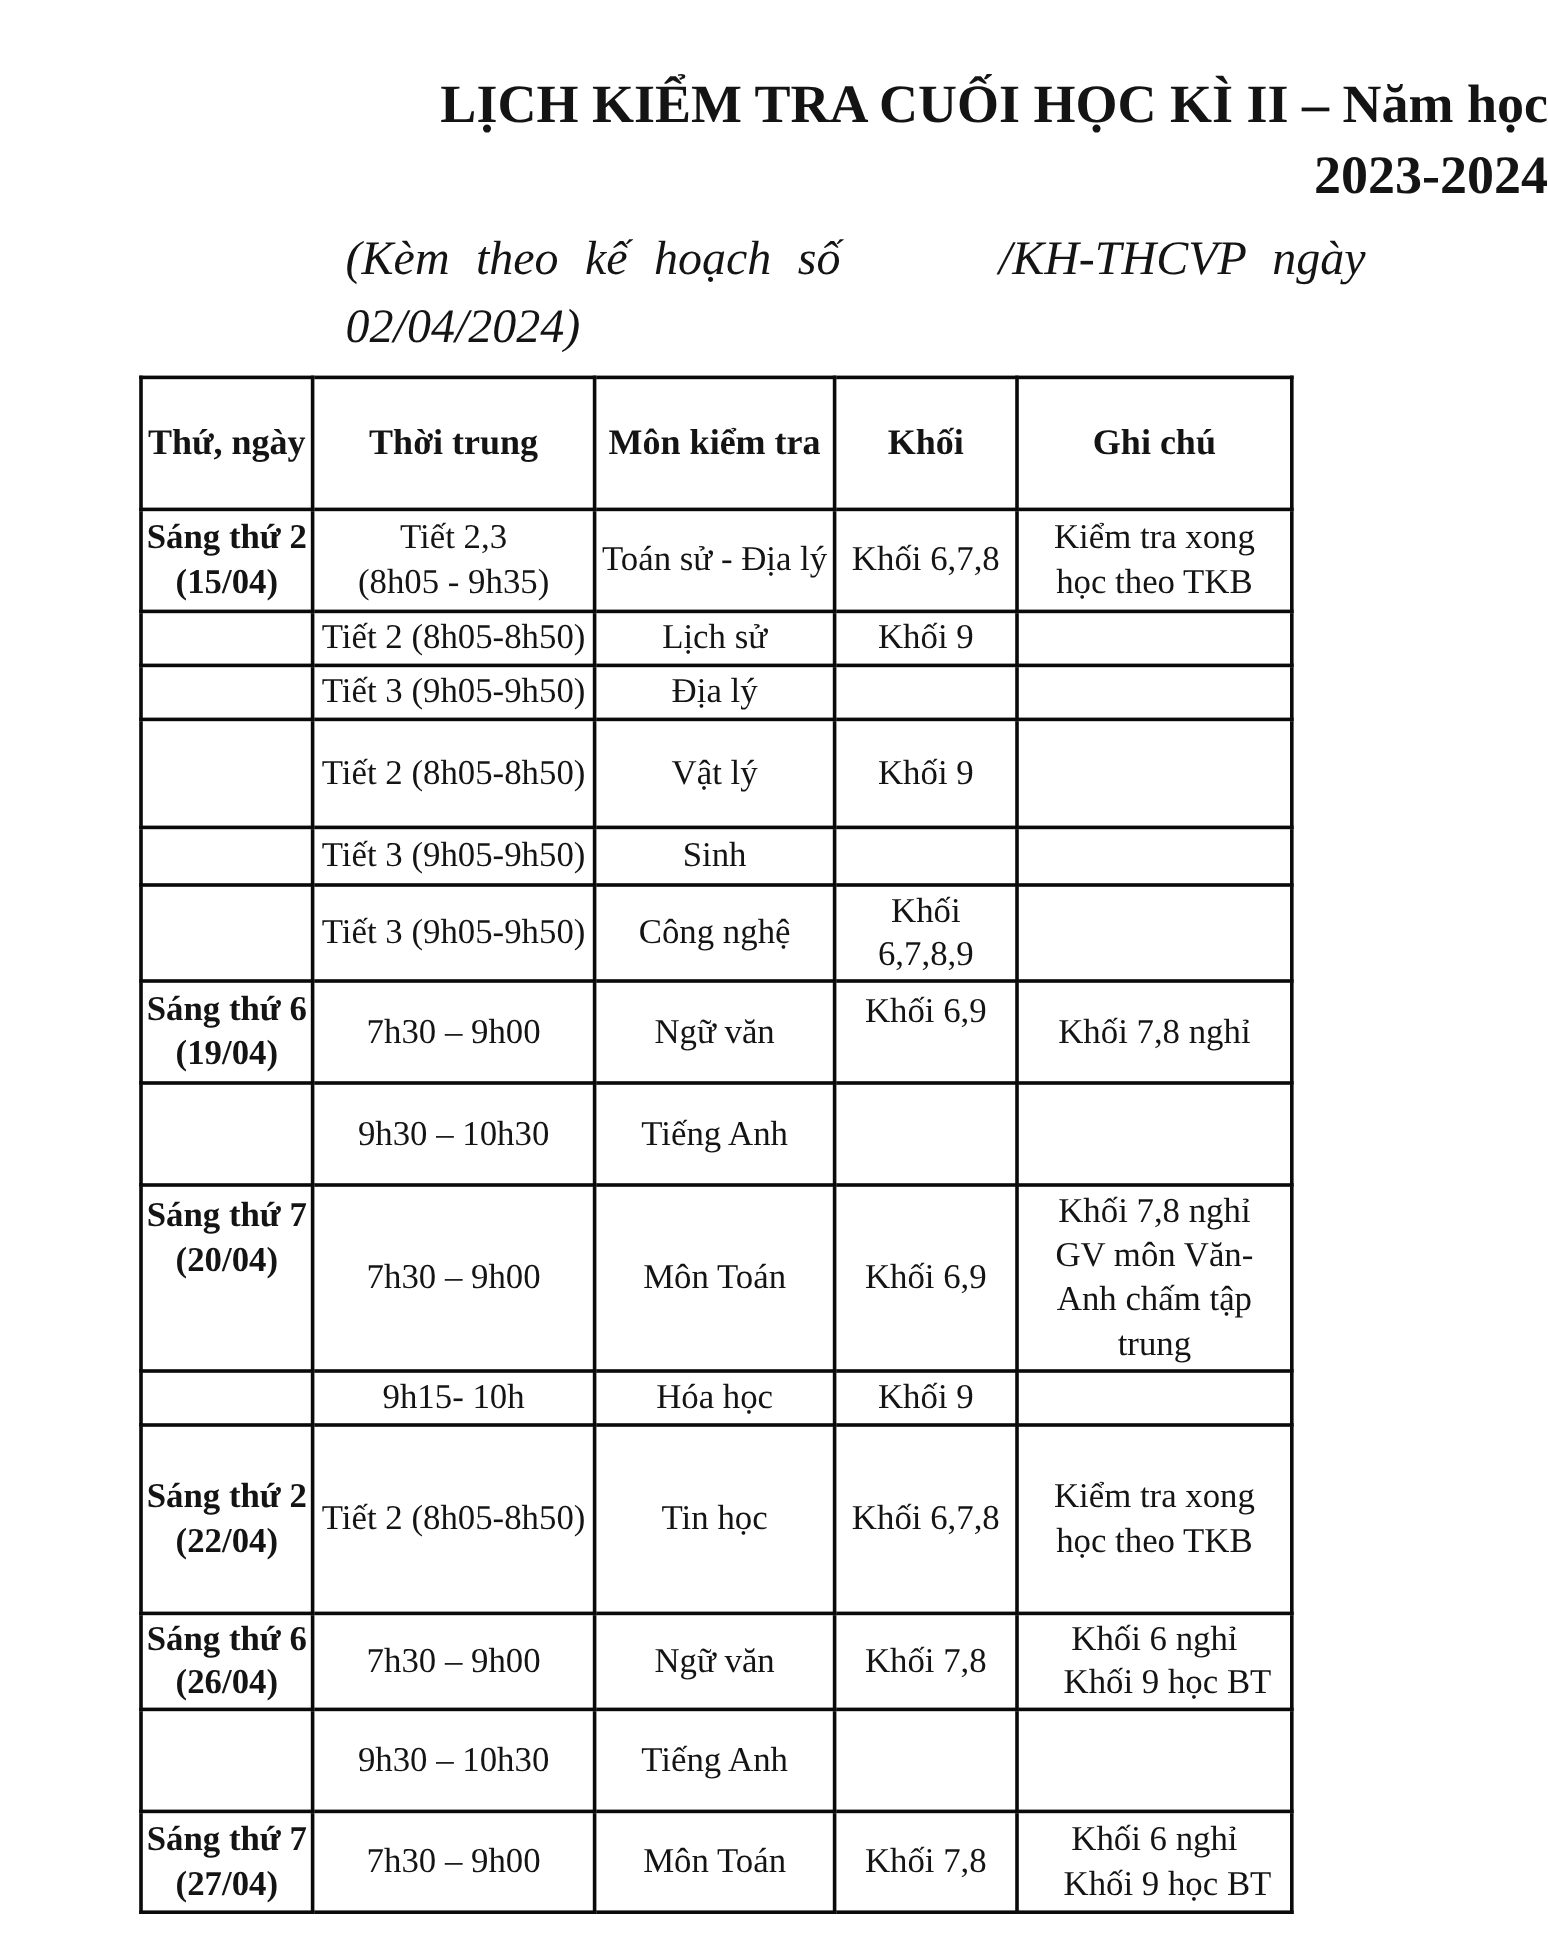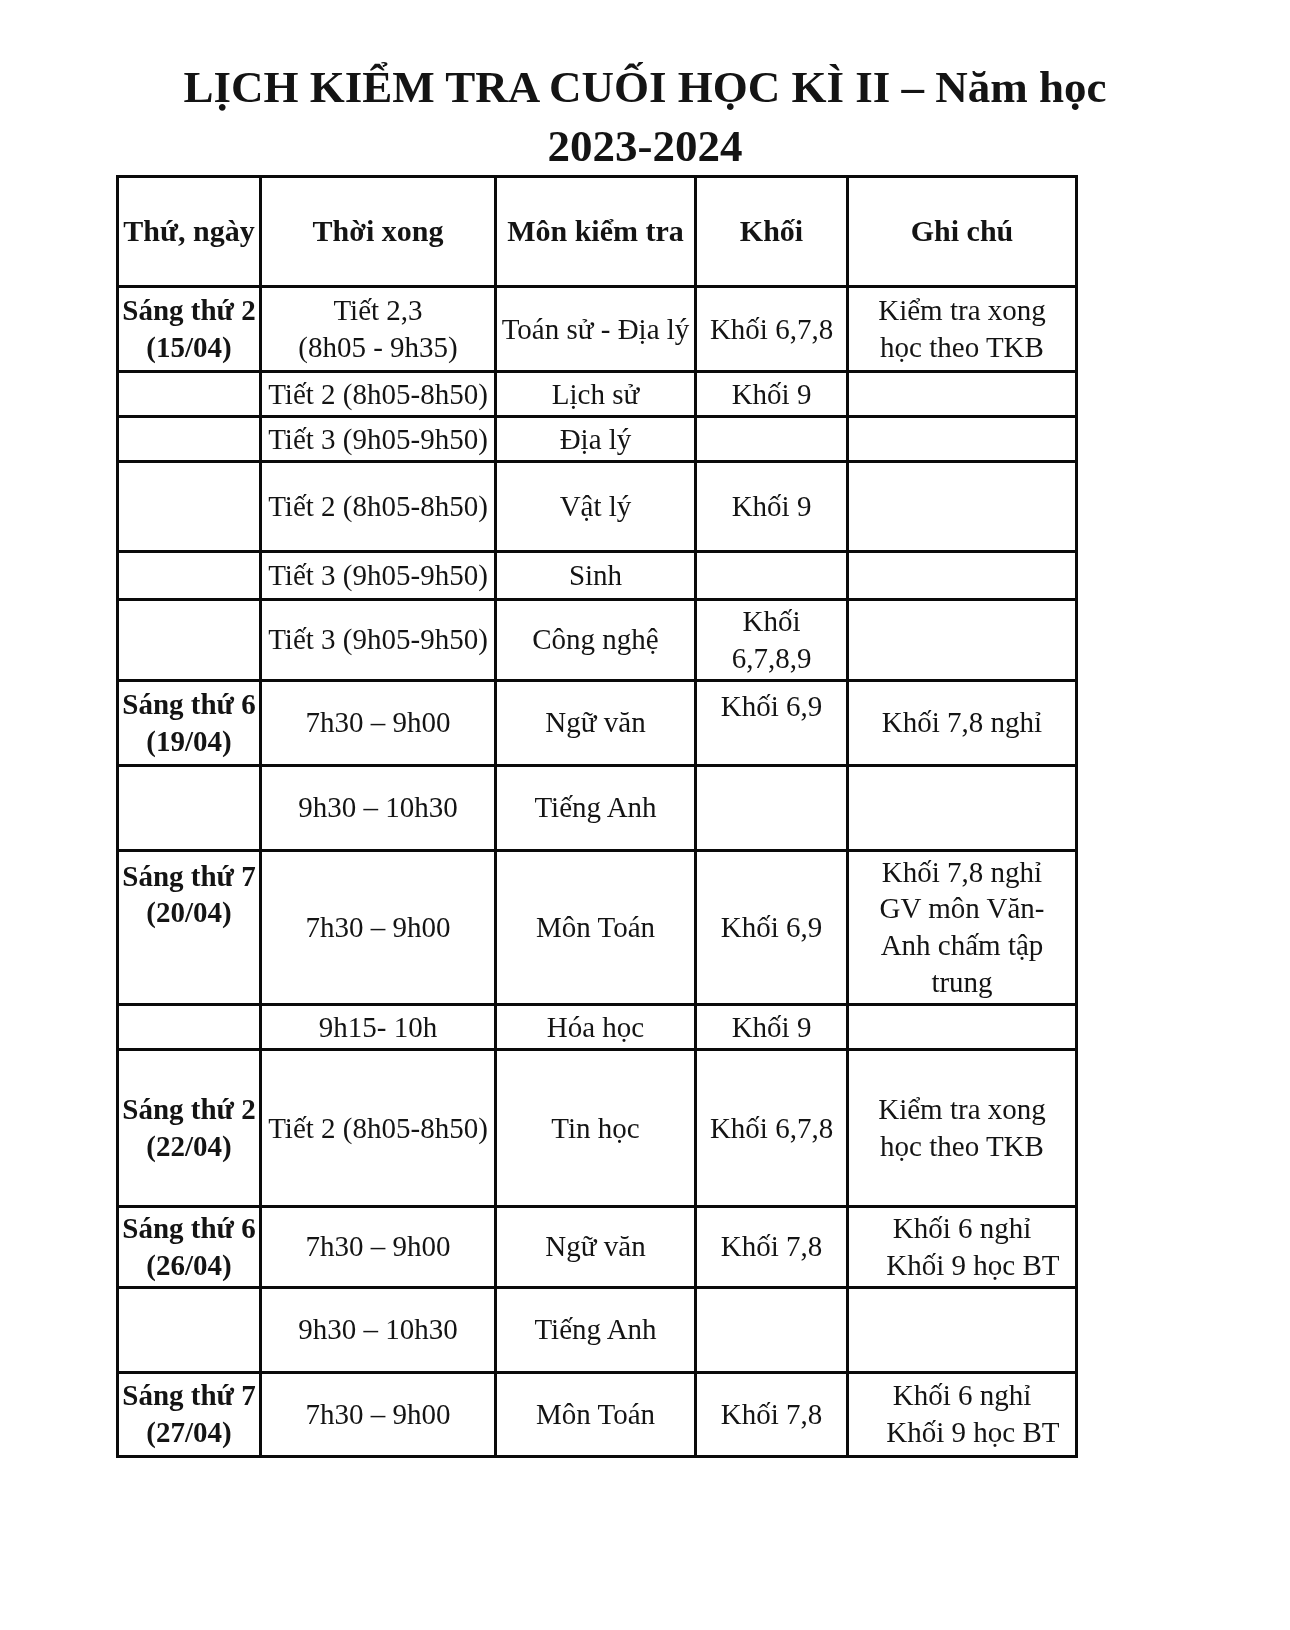--- a/index.html
+++ b/index.html
@@ -8,21 +8,21 @@
     width: 1290px;
     height: 1630px;
     background: #ffffff;
     color: #141414;
     font-family: "Liberation Serif", serif;
     overflow: hidden;
   }
   .page { padding-top: 58px; }
 
   .title {
-    text-align: center;
+    text-align: right;
     font-weight: bold;
     font-size: 45px;
     line-height: 1.3;
     white-space: pre-wrap;
   }
 
   .subtitle {
     margin: 12px 0 12px 288px;
     width: 866px;
     font-style: italic;
@@ -80,33 +80,35 @@
   td.vt { vertical-align: top; padding-top: 6px; }
 </style>
 </head>
 <body>
 
 <div class="page">
 
   <div class="title">LỊCH KIỂM TRA CUỐI HỌC KÌ II – Năm học
 2023-2024</div>
 
+  <div class="subtitle">(Kèm theo kế hoạch số      /KH-THCVP ngày
+02/04/2024)</div>
 
   <table class="schedule">
     <colgroup>
       <col class="c1">
         <col class="c2">
         <col class="c3">
         <col class="c4">
         <col class="c5">
     </colgroup>
     <thead>
       <tr>
         <th>Thứ, ngày</th>
-        <th>Thời xong</th>
+        <th>Thời trung</th>
         <th>Môn kiểm tra</th>
         <th>Khối</th>
         <th>Ghi chú</th>
       </tr>
     </thead>
     <tbody>
         <tr>
           <td class="b">Sáng thứ 2
 (15/04)</td>
           <td>Tiết 2,3

